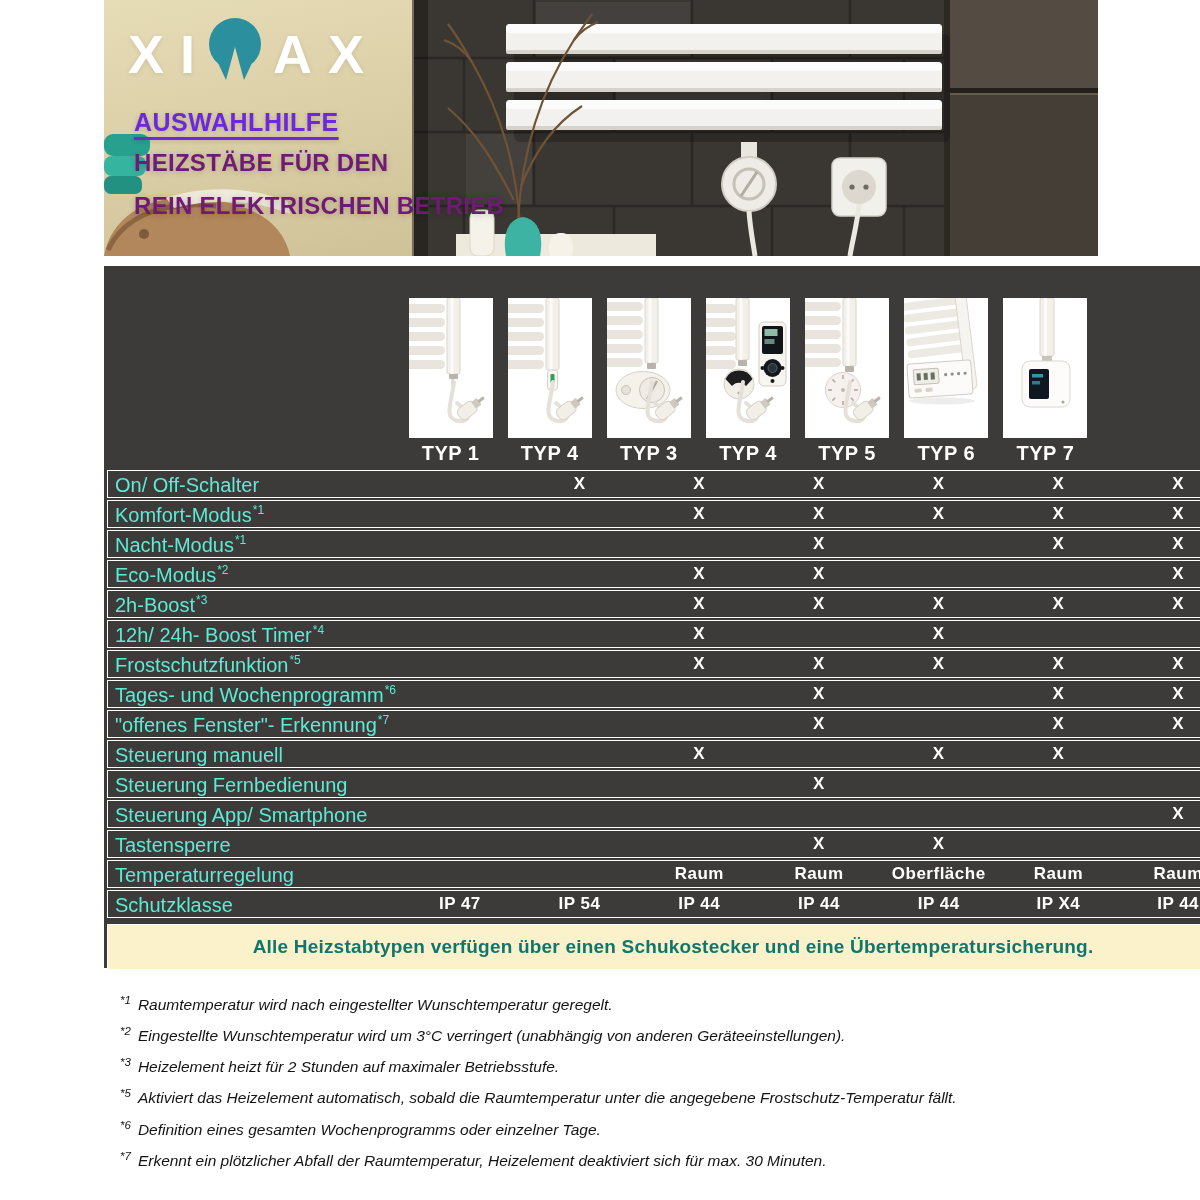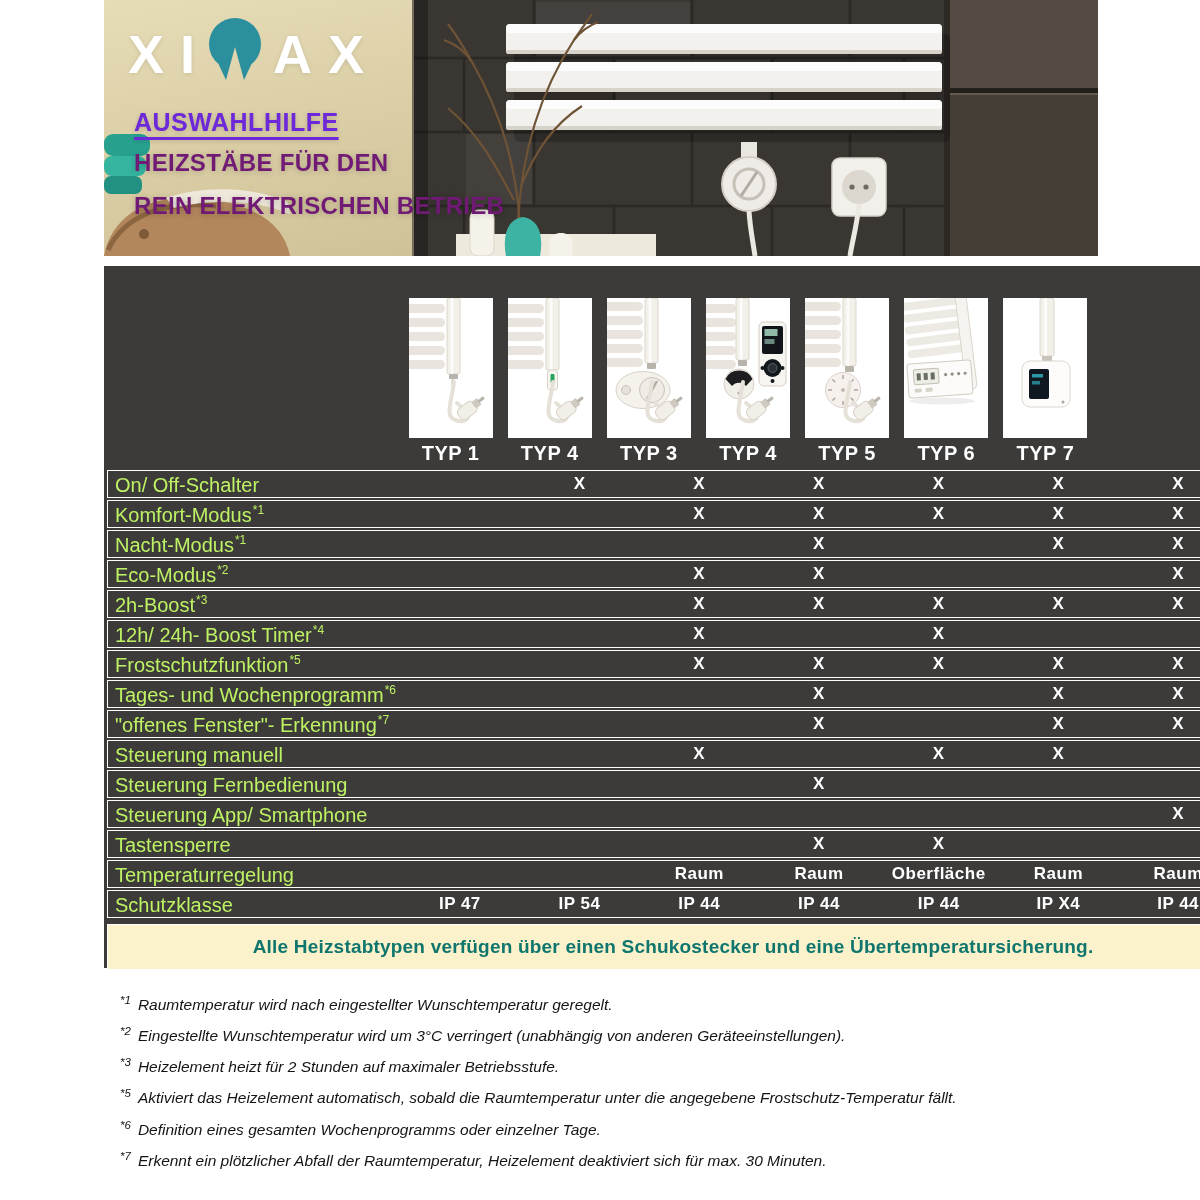--- a/index.html
+++ b/index.html
@@ -25,21 +25,21 @@
          box-sizing:border-box;padding:32px 3px 0;}
   .grid{display:grid;grid-template-columns:294px repeat(7,1fr);width:988px;}
   .products{height:140px;}
   .pcol{display:flex;justify-content:center;align-items:flex-start;}
   .pbox{width:84px;height:140px;background:#fff;overflow:hidden;}
   .pbox svg{display:block;width:84px;height:140px;}
   .typrow{height:30px;align-items:center;}
   .tcol{text-align:center;color:#fff;font-weight:700;font-size:20px;letter-spacing:.5px;white-space:nowrap;}
   .trow{display:grid;grid-template-columns:292px repeat(7,1fr);align-items:center;height:28px;margin-top:2px;
         border:1px solid #fff;background:var(--panel,#3c3b3a);box-sizing:border-box;}
-  .tlabel{color:#bef264;font-size:20px;padding-left:7px;white-space:nowrap;line-height:1;}
+  .tlabel{color:#5eead4;font-size:20px;padding-left:7px;white-space:nowrap;line-height:1;}
   .tlabel sup{font-size:12px;margin-left:1px;}
   .tcell{text-align:center;color:#fff;font-weight:700;font-size:17px;letter-spacing:.5px;white-space:nowrap;}
   .banner{margin-top:6px;height:46px;background:var(--banner,#fbf1ca);border:1px solid #fff;box-sizing:border-box;
           display:flex;align-items:center;justify-content:center;}
   .banner span{color:#0f766e;font-weight:700;font-size:19px;letter-spacing:.2px;white-space:nowrap;}
   
   .footnotes{position:absolute;left:120px;top:991px;width:1060px;color:#141414;font-style:italic;font-size:15.5px;}
   .fline{line-height:18.5px;margin-bottom:7.5px;white-space:nowrap;}
   .fline .fmark{font-size:11.5px;margin-right:7px;}
   .hidden-defs{position:absolute;width:0;height:0;overflow:hidden;}

